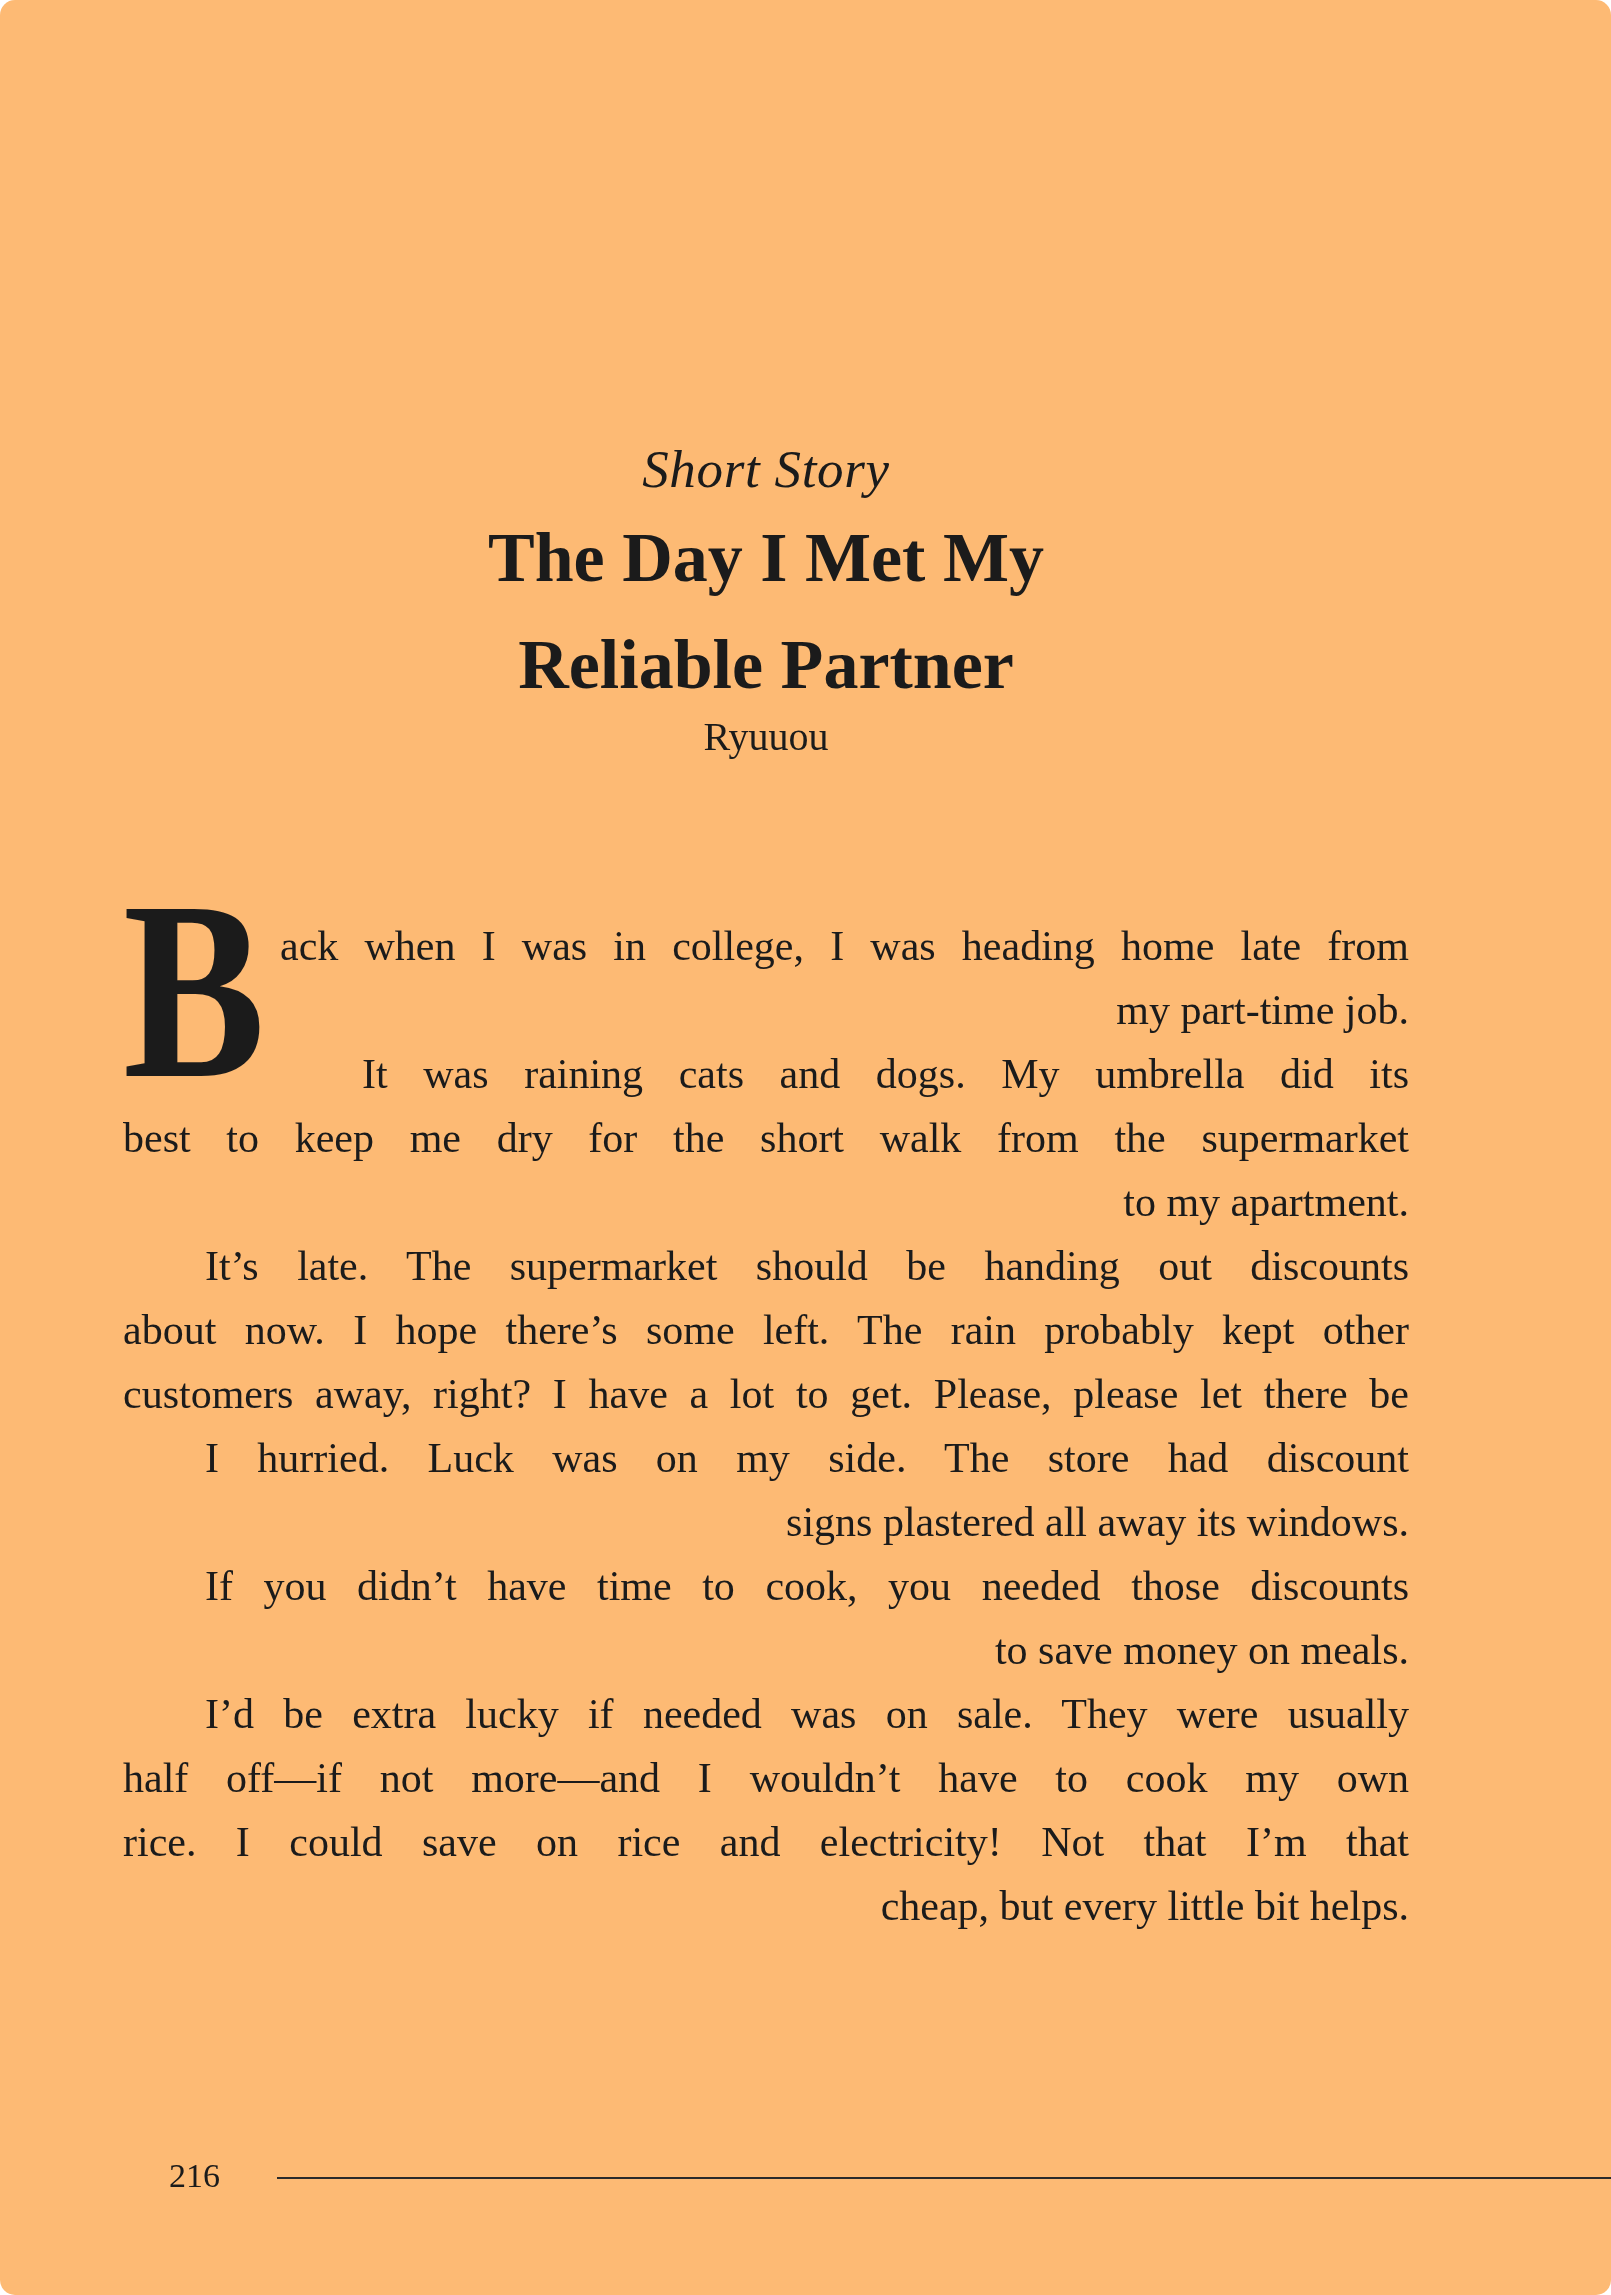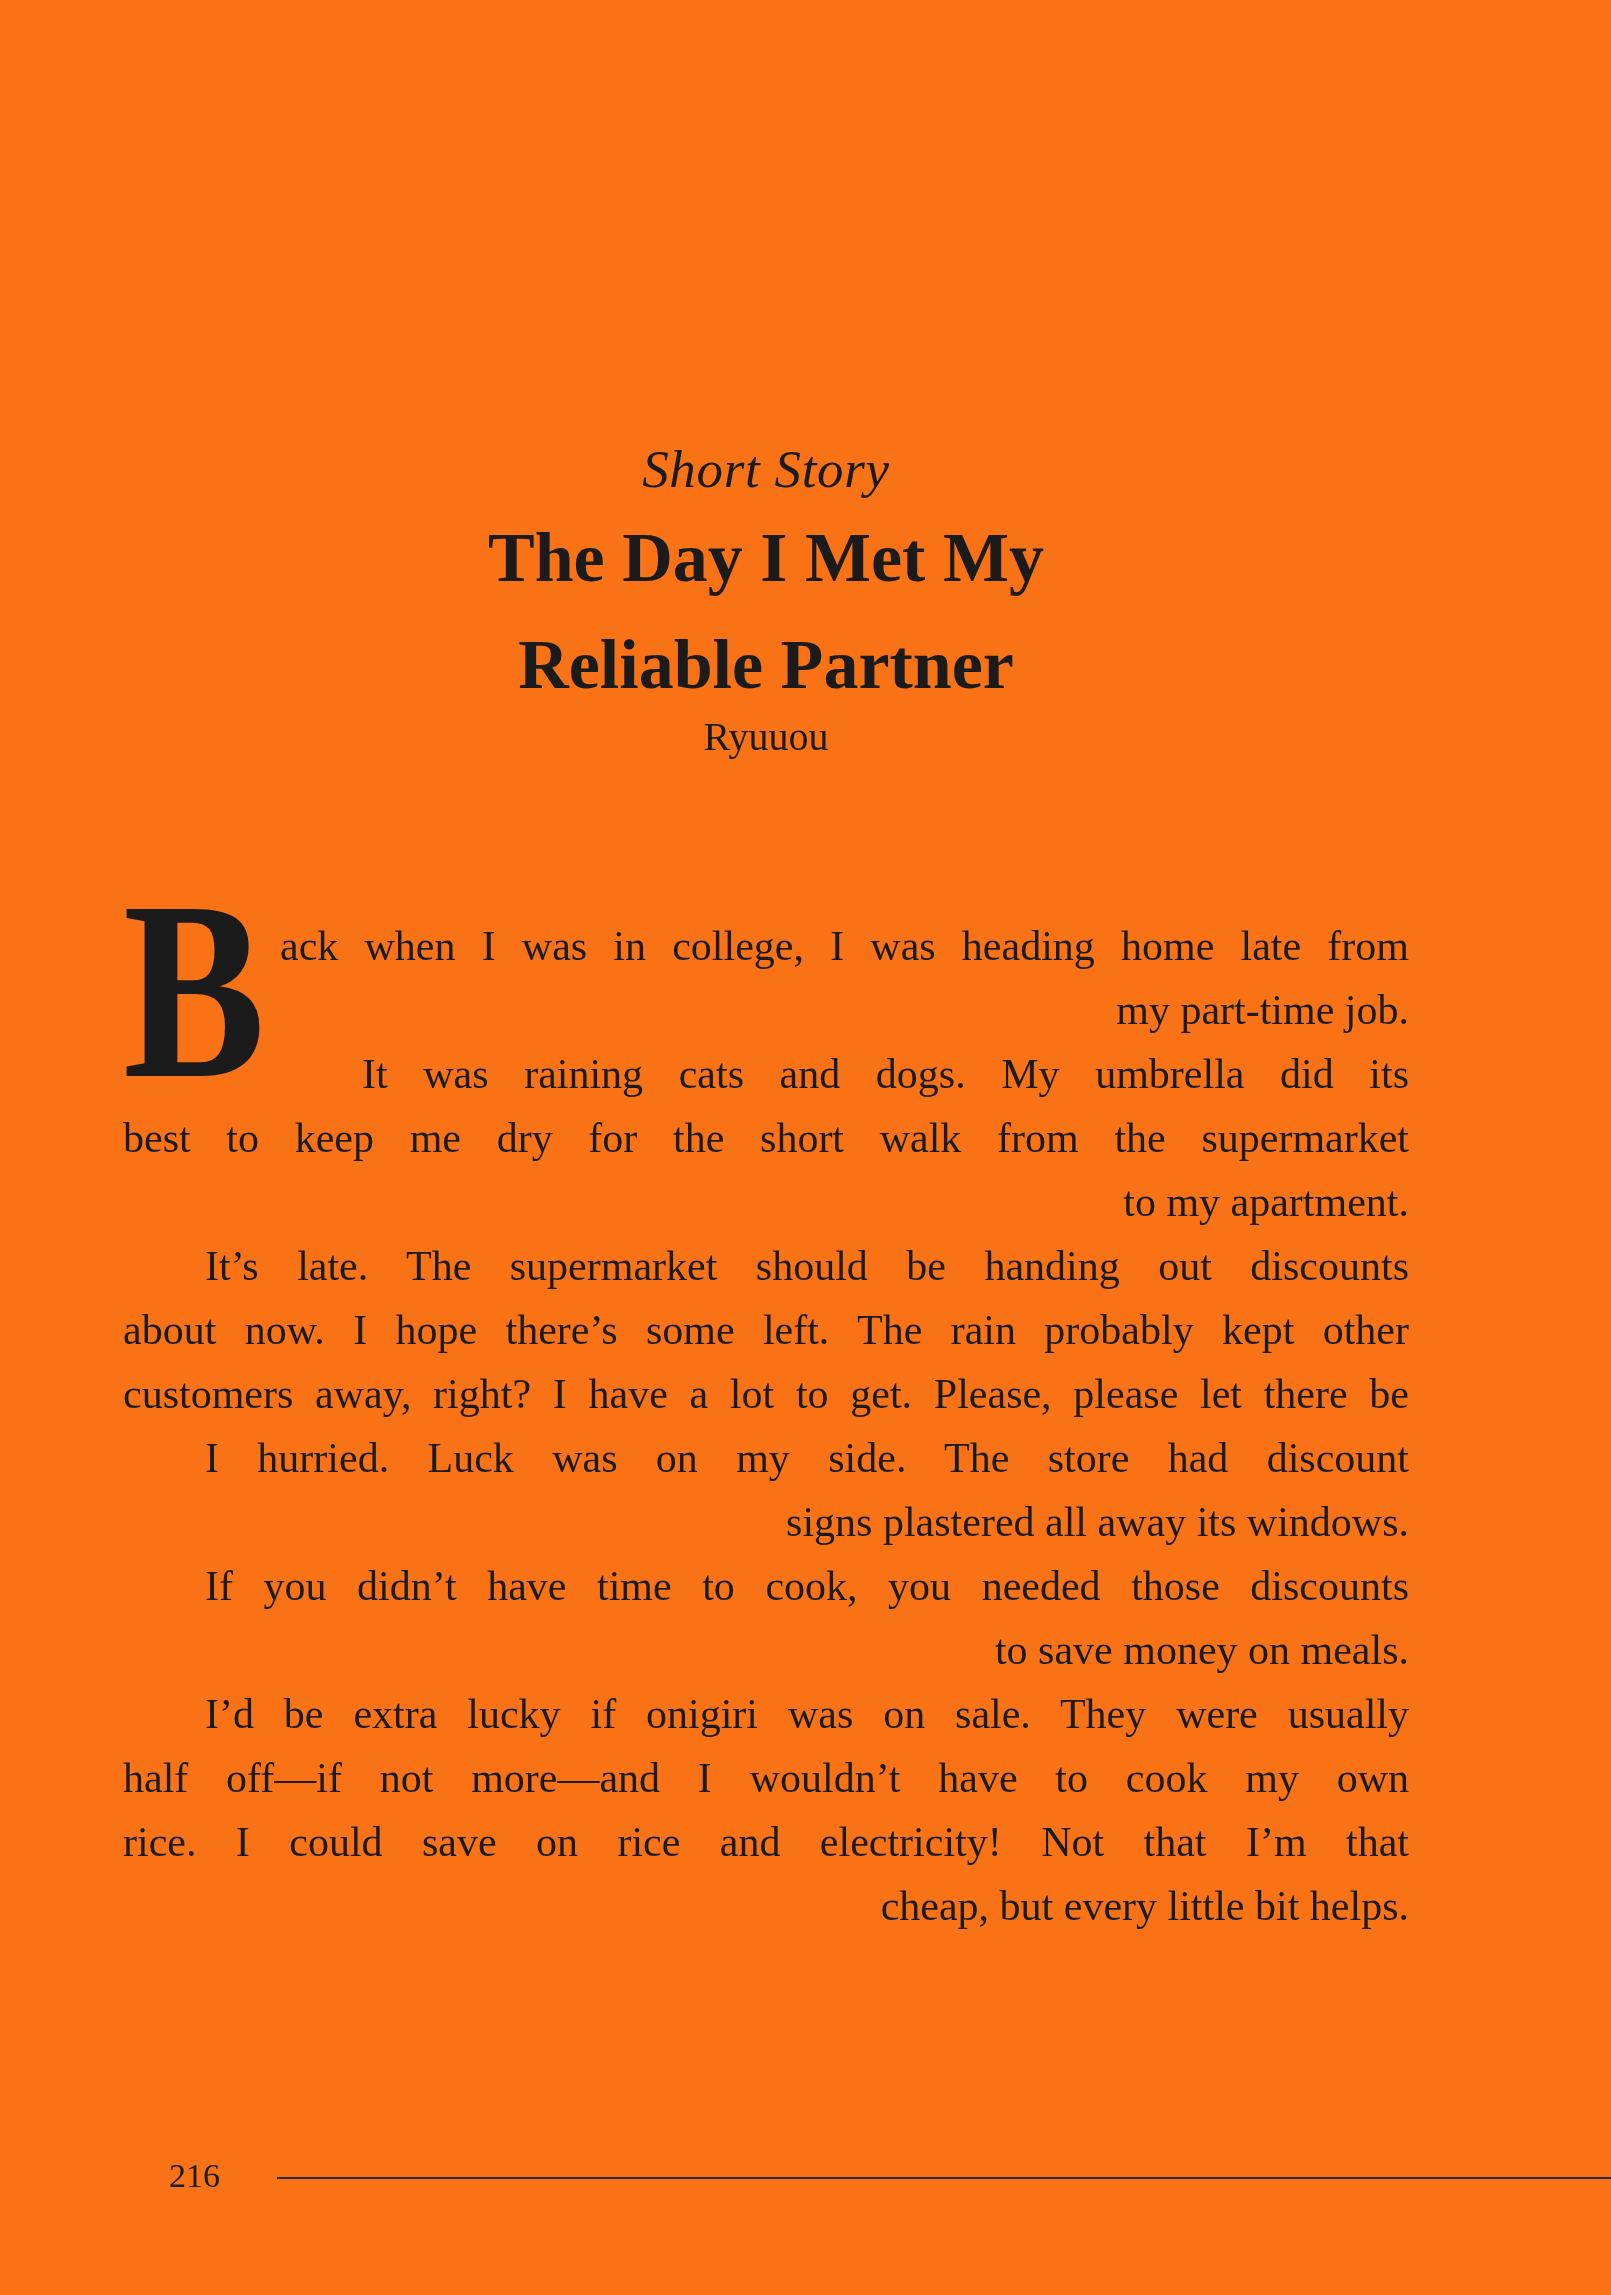--- a/index.html
+++ b/index.html
@@ -6,21 +6,22 @@
   body {
     width: 1611px; height: 2295px;
     background: #ffffff;
     font-family: "Liberation Serif", serif;
     color: #1b1b1b;
     position: relative;
     overflow: hidden;
   }
   #page {
     position: absolute; inset: 0;
-    background: #f97316;
+    background: #fdba74;
+    border-radius: 15px;
   }
   
   .kicker {
     position: absolute;
     left: 123px; width: 1286px; top: 443px;
     font-size: 53px; line-height: 53px;
     font-style: italic;
     text-align: center;
     letter-spacing: 0.7px;
   }
@@ -99,21 +100,21 @@
       <div class="line j ind">It was raining cats and dogs. My umbrella did its</div>
       <div class="line j">best to keep me dry for the short walk from the supermarket</div>
       <div class="line">to my apartment.</div>
       <div class="line j ind it">It’s late. The supermarket should be handing out discounts</div>
       <div class="line j it">about now. I hope there’s some left. The rain probably kept other</div>
       <div class="line j it">customers away, right? I have a lot to get. Please, please let there be</div>
       <div class="line j ind">I hurried. Luck was on my side. The store had discount</div>
       <div class="line">signs plastered all away its windows.</div>
       <div class="line j ind">If you didn’t have time to cook, you needed those discounts</div>
       <div class="line">to save money on meals.</div>
-      <div class="line j ind"><span>I’d be extra lucky if </span><span class="seg-it">onigiri</span><span> was on sale. They were usually</span></div>
+      <div class="line j ind"><span>I’d be extra lucky if </span><span class="seg-it">needed</span><span> was on sale. They were usually</span></div>
       <div class="line j">half off—if not more—and I wouldn’t have to cook my own</div>
       <div class="line j"><span>rice. I could save on rice and electricity! Not that I’m </span><span class="seg-it">that</span></div>
       <div class="line">cheap, but every little bit helps.</div>
     </div>
 
   <div class="page-number">216</div>
 
   <div class="footer-rule"></div>
 
 </div>

